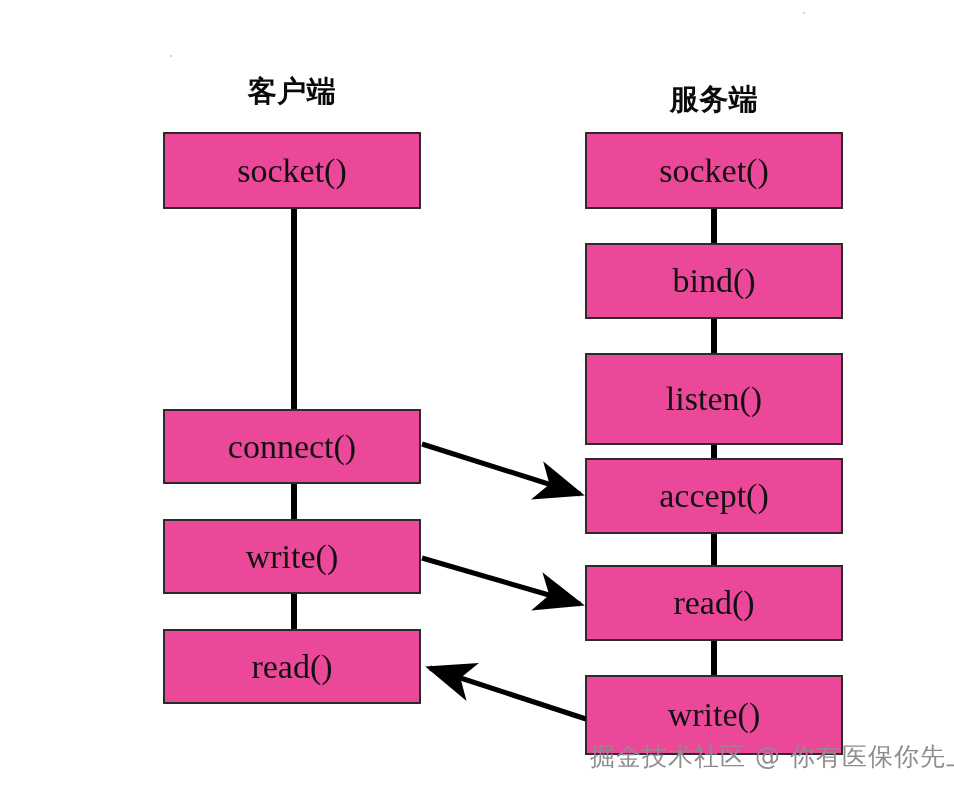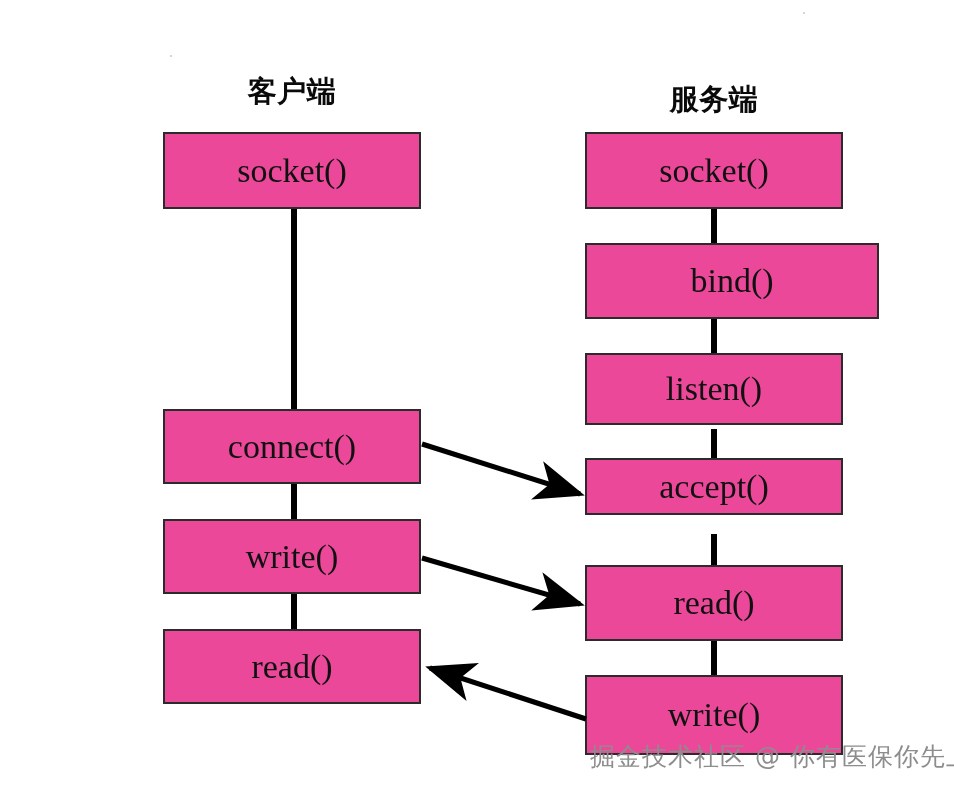--- a/index.html
+++ b/index.html
@@ -107,29 +107,29 @@
   </div>
 
   <div class="node-box" style="left:163px; top:629px; width:258px; height:75px;">
     <span class="node-label">read()</span>
   </div>
 
   <div class="node-box" style="left:585px; top:132px; width:258px; height:77px;">
     <span class="node-label">socket()</span>
   </div>
 
-  <div class="node-box" style="left:585px; top:243px; width:294px; height:76px;">
+  <div class="node-box" style="left:585px; top:243px; width:258px; height:76px;">
     <span class="node-label">bind()</span>
   </div>
 
-  <div class="node-box" style="left:585px; top:353px; width:258px; height:72px;">
+  <div class="node-box" style="left:585px; top:353px; width:258px; height:92px;">
     <span class="node-label">listen()</span>
   </div>
 
-  <div class="node-box" style="left:585px; top:458px; width:258px; height:57px;">
+  <div class="node-box" style="left:585px; top:458px; width:258px; height:76px;">
     <span class="node-label">accept()</span>
   </div>
 
   <div class="node-box" style="left:585px; top:565px; width:258px; height:76px;">
     <span class="node-label">read()</span>
   </div>
 
   <div class="node-box" style="left:585px; top:675px; width:258px; height:80px;">
     <span class="node-label">write()</span>
   </div>

